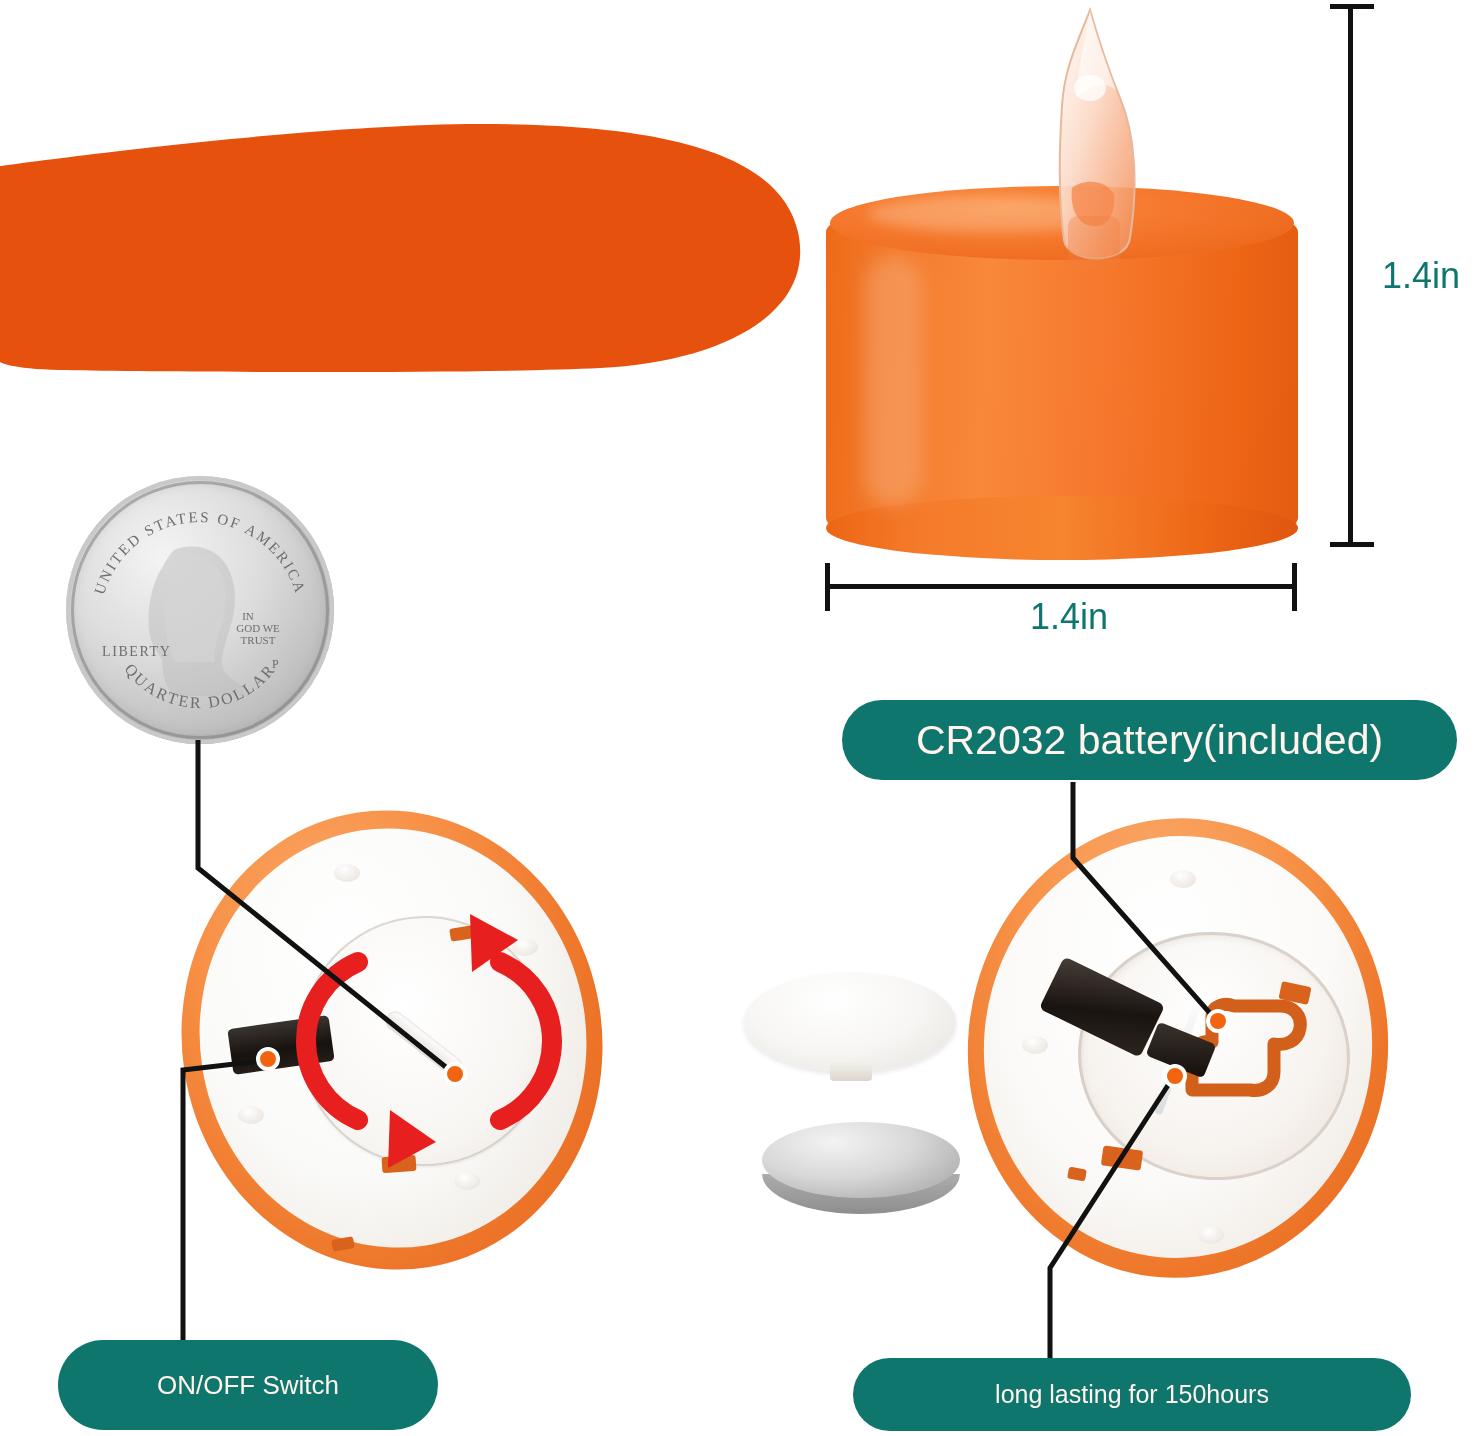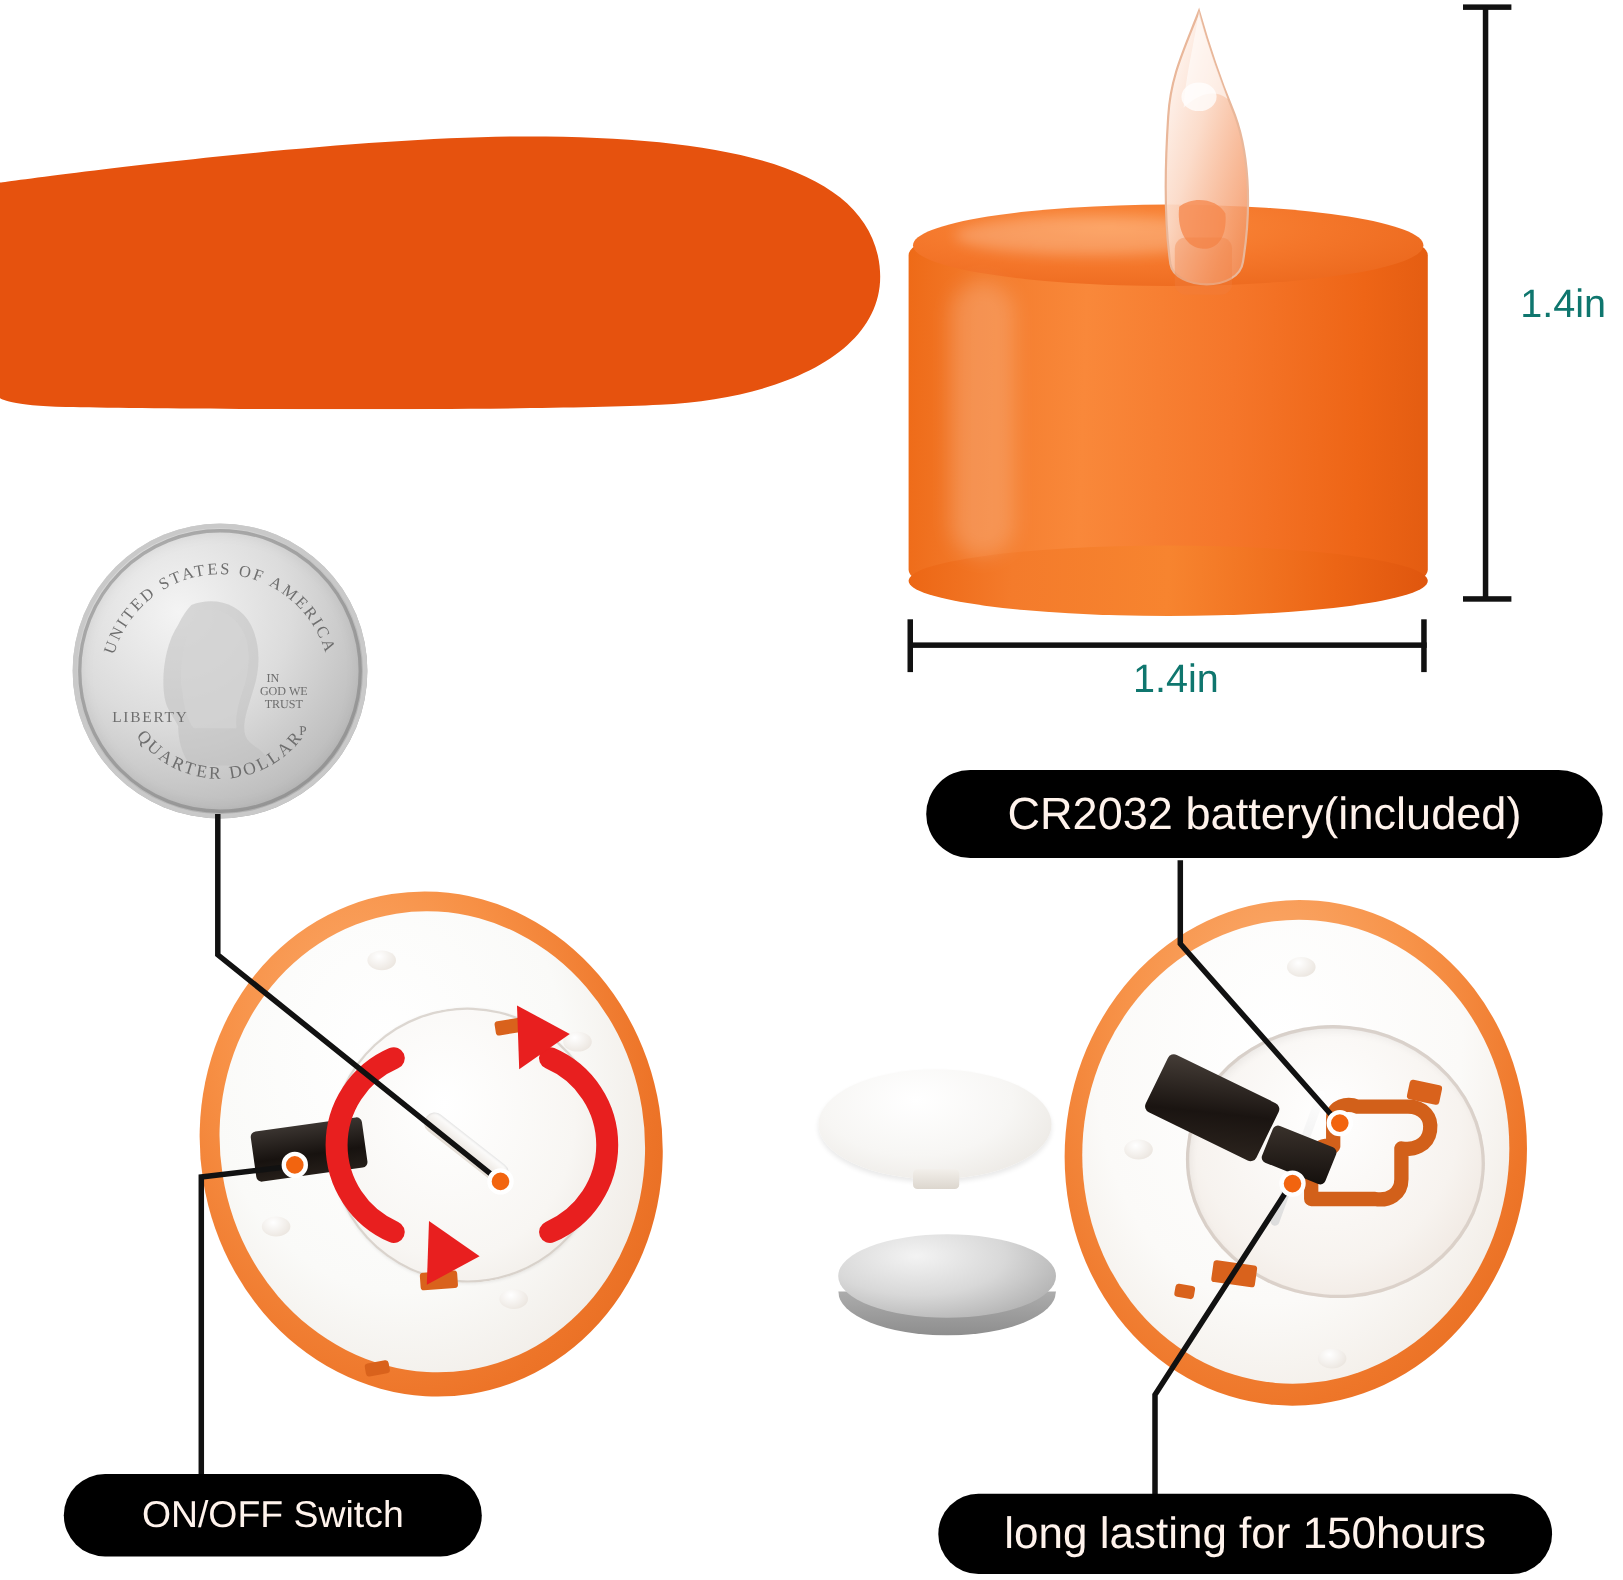--- a/index.html
+++ b/index.html
@@ -18,28 +18,28 @@
   .title-text{
     position:absolute;left:50px;top:140px;width:700px;
     color:#ffffff;font-weight:bold;font-size:51px;line-height:1.16;
     letter-spacing:-0.5px;
     font-family:"Liberation Sans", sans-serif;
     white-space:pre-line;
   }
 
   
   .pill{
-    position:absolute;border-radius:999px;background:#000000;
+    position:absolute;border-radius:999px;background:#0f766e;
     color:#FFF3EC;display:flex;align-items:center;justify-content:center;
     font-family:"Liberation Sans", sans-serif;
     box-sizing:border-box;
   }
   #pill-battery{left:842px;top:700px;width:615px;height:80px;font-size:41px;}
-  #pill-switch{left:58px;top:1340px;width:380px;height:75px;font-size:34px;}
-  #pill-hours{left:853px;top:1358px;width:558px;height:73px;font-size:40px;}
+  #pill-switch{left:58px;top:1340px;width:380px;height:90px;font-size:26px;}
+  #pill-hours{left:853px;top:1358px;width:558px;height:73px;font-size:25px;}
 
   
   .dim-line{position:absolute;background:#111;}
   .dim-label{
     position:absolute;color:#0f766e;font-size:36px;
     font-family:"Liberation Sans", sans-serif;white-space:nowrap;
   }
   #dimv-main{left:1348px;top:6px;width:5px;height:540px;}
   #dimv-cap-top{left:1330px;top:4px;width:44px;height:5px;}
   #dimv-cap-bot{left:1330px;top:542px;width:44px;height:5px;}

